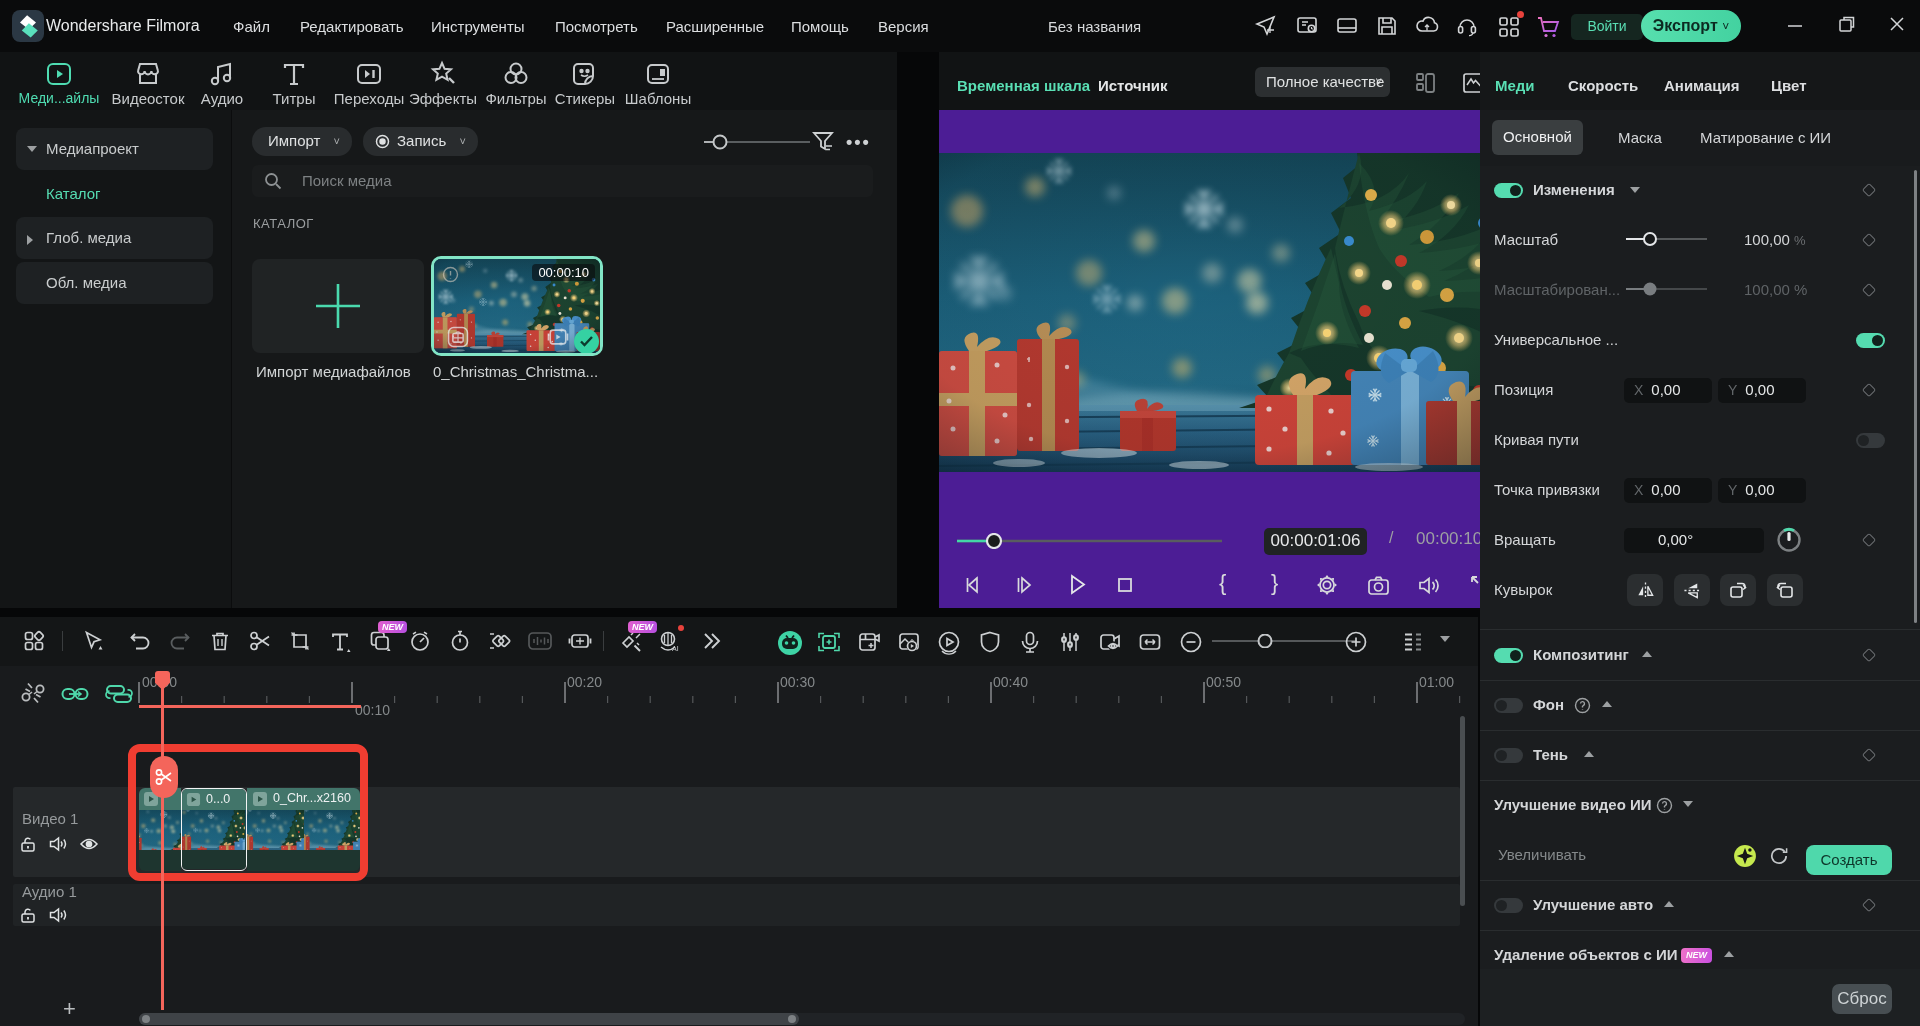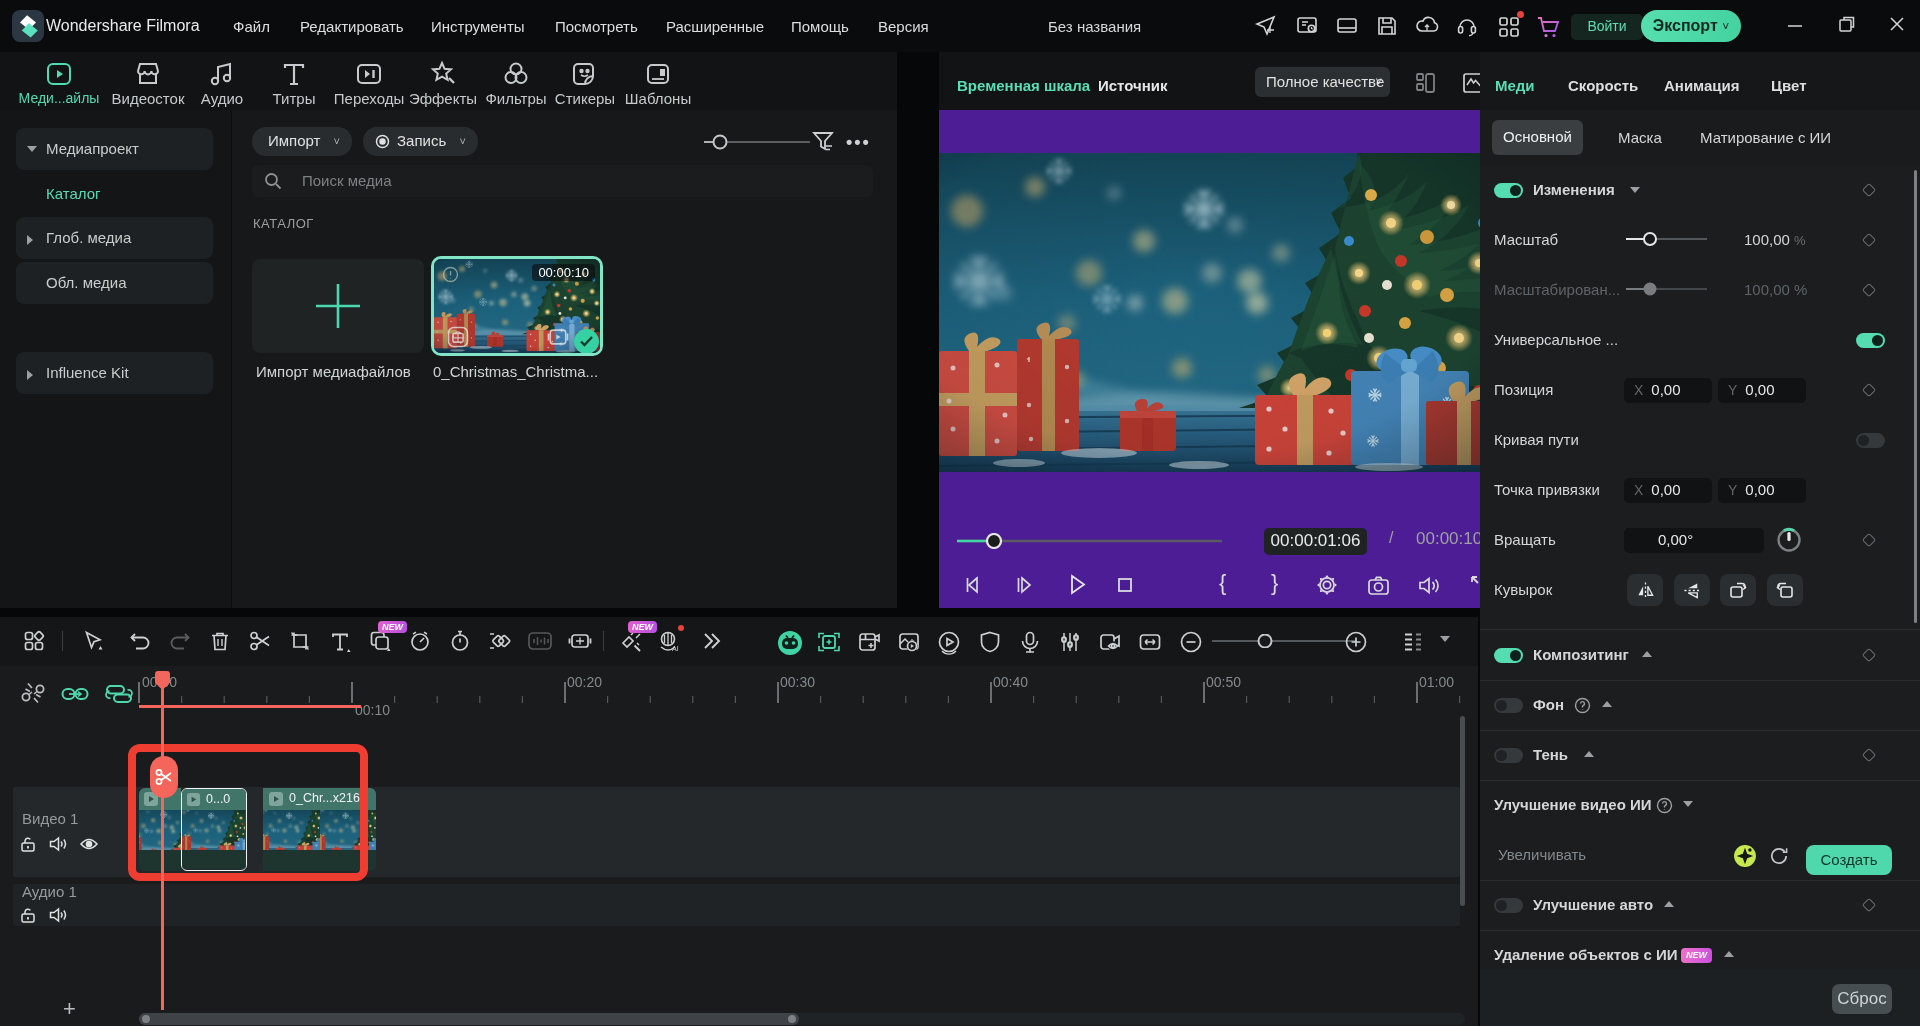--- a/index.html
+++ b/index.html
@@ -472,21 +472,20 @@
       <div class="lbl">Шаблоны</div>
     </div>
   </div>
 
   <div id="leftpanel">
     <div id="sidebar">
       <div class="sbitem" style="top:18px;"><div class="sbtri tri-d"></div><span class="txt">Медиапроект</span></div>
       <div class="sbitem" style="top:63px;background:none;color:#56dcb2;"><span class="txt">Каталог</span></div>
       <div class="sbitem" style="top:107px;"><div class="sbtri tri-r"></div><span class="txt">Глоб. медиа</span></div>
       <div class="sbitem" style="top:152px;"><span class="txt">Обл. медиа</span></div>
-      <div class="sbitem" style="top:242px;"><div class="sbtri tri-r"></div><span class="txt">Influence Kit</span></div>
     </div>
     <div id="media" style="position:absolute;left:232px;top:0;width:665px;height:498px;">
       <div class="mbtn" style="left:20px;width:100px;">
         <span style="margin-left:16px;">Импорт</span><span style="position:absolute;right:12px;top:0;font-size:11px;color:#aeb1b3;">˅</span>
       </div>
       <div class="mbtn" style="left:131px;width:115px;">
         <svg style="position:absolute;left:12px;top:7px;" width="15" height="15" viewBox="0 0 15 15" fill="none" stroke="#dfe1e2" stroke-width="1.5">
             <circle cx="7.5" cy="7.5" r="6"></circle>
             <circle cx="7.5" cy="7.5" r="2.5" fill="#dfe1e2"></circle>
           </svg>
@@ -1027,21 +1026,21 @@
               <rect x="1" y="1" width="14" height="14" rx="3" fill="#8fb0a8" opacity=".8"></rect>
               <path d="M6 5 L11 8 L6 11 Z" fill="#2c5448"></path>
             </svg><span style="margin-left:24px;">0...0</span></div>
         <div class="clipbody" style="top:21px;">
             <svg width="63" height="40" viewBox="60 20 440 250" preserveAspectRatio="xMidYMid slice">
               <use href="#xscene"></use>
             </svg>
           </div>
         <div class="clipfoot" style="top:61px;height:19px;"></div>
       </div>
-      <div class="clip" style="left:124px;width:113px;border-radius:0 6px 6px 0;text-decoration:underline;">
+      <div class="clip" style="left:108px;width:113px;border-radius:0 6px 6px 0;text-decoration:underline;">
         <div class="cliphead"><svg style="position:absolute;left:5px;top:3px;" width="16" height="16" viewBox="0 0 16 16">
               <rect x="1" y="1" width="14" height="14" rx="3" fill="#8fb0a8" opacity=".8"></rect>
               <path d="M6 5 L11 8 L6 11 Z" fill="#2c5448"></path>
             </svg><span style="margin-left:26px;">0_Chr...x2160</span></div>
         <div class="clipbody"><svg style="display:inline-block;" width="57" height="40" viewBox="60 20 440 250" preserveAspectRatio="xMidYMid slice">
               <use href="#xscene"></use>
             </svg><svg style="display:inline-block;position:absolute;left:57px;top:0;" width="56" height="40" viewBox="60 20 440 250" preserveAspectRatio="xMidYMid slice">
               <use href="#xscene"></use>
             </svg></div>
         <div class="clipfoot"></div>

